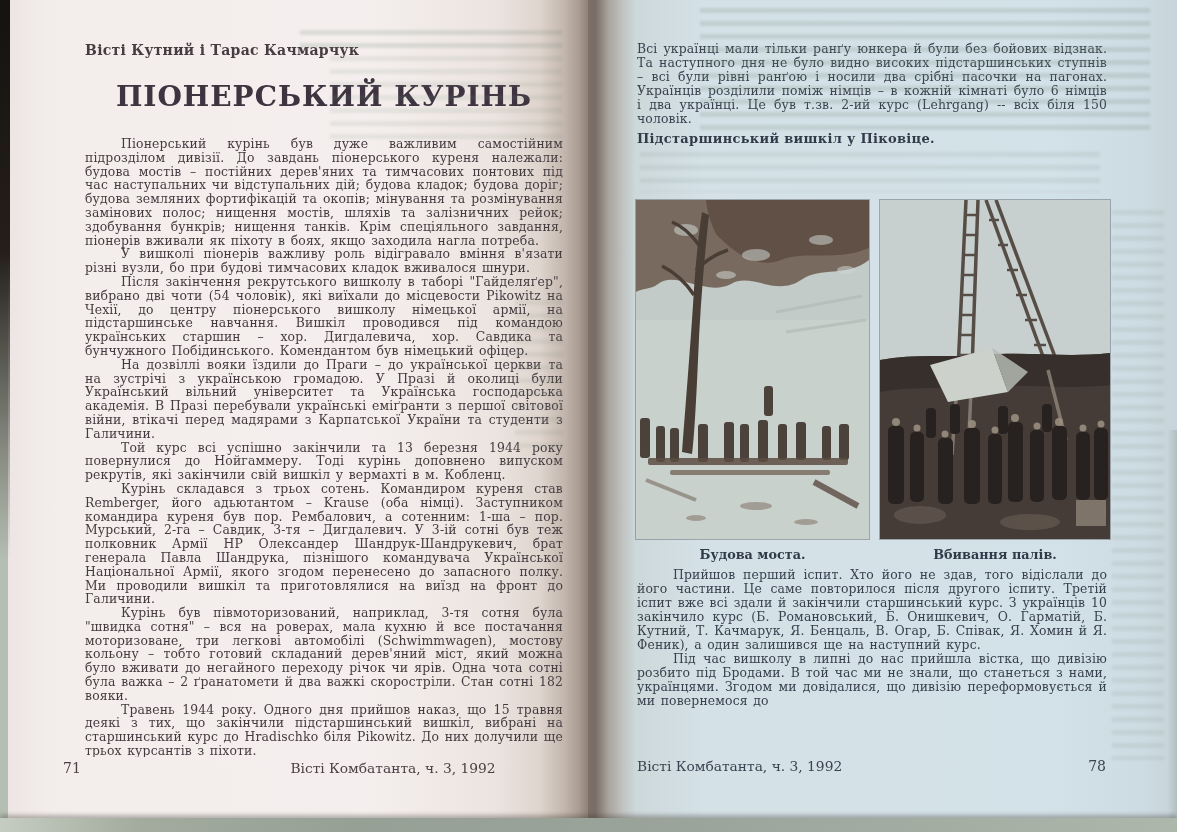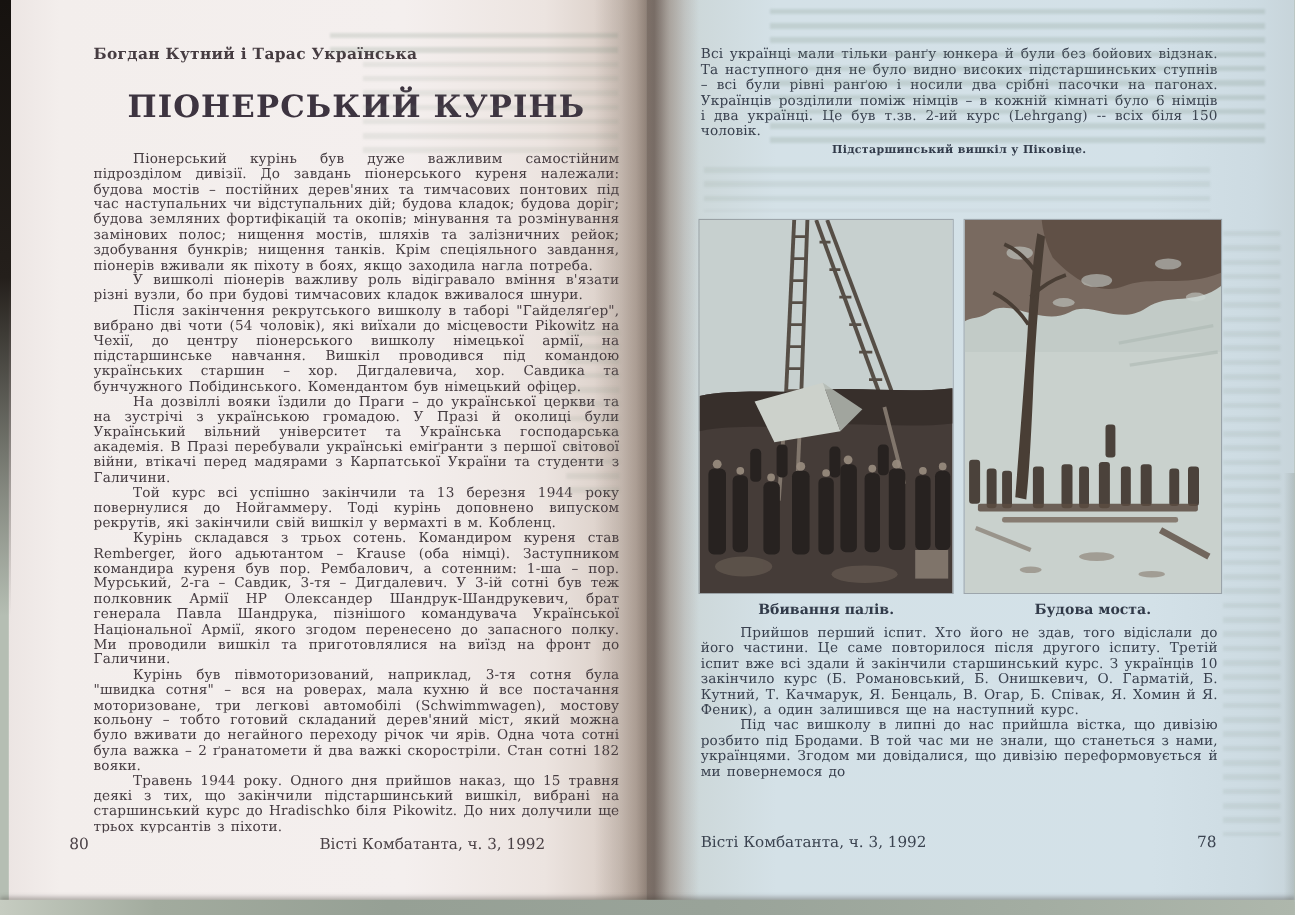--- a/index.html
+++ b/index.html
@@ -38,63 +38,109 @@
     word-spacing:1.4px;letter-spacing:.15px;}
   .body-left p{margin:0;text-indent:36px;}
   .pagenum-left{position:absolute;left:55px;top:760px;font-size:14px;color:#4a4146;}
   .journal-left{position:absolute;left:220px;top:760px;width:330px;text-align:center;
     font-size:13.8px;color:#4a4146;}
 
   
   .opening{position:absolute;left:49px;top:42px;width:470px;margin:0;
     font-size:12.4px;line-height:14px;color:#39404e;text-align:justify;
     word-spacing:1.4px;letter-spacing:.15px;}
-  .heading{position:absolute;left:49px;top:131px;width:470px;text-align:center;
-    font-weight:bold;font-size:10px;color:#313a49;letter-spacing:.3px;}
+  .heading{position:absolute;left:49px;top:131px;width:470px;
+    font-weight:bold;font-size:13px;color:#313a49;letter-spacing:.3px;}
   .photos{position:absolute;left:47px;top:199px;width:474px;display:flex;gap:9px;}
   .photos figure{margin:0;}
   .photo{display:block;border:1px solid rgba(55,55,60,.35);}
   .photos figcaption{margin-top:7px;text-align:center;font-weight:bold;
     font-size:12.8px;color:#313a49;}
   .body-right{position:absolute;left:49px;top:568px;width:470px;height:186px;overflow:hidden;
     font-size:12.4px;line-height:14px;color:#39404e;text-align:justify;
     word-spacing:1.4px;letter-spacing:.15px;}
   .body-right p{margin:0;text-indent:36px;}
   .journal-right{position:absolute;left:49px;top:758px;font-size:13.8px;color:#3b4350;}
   .pagenum-right{position:absolute;left:470px;top:758px;width:48px;text-align:right;
     font-size:14px;color:#3b4350;}
 </style>
 </head>
 <body>
 
 <div class="scan">
 
   <div class="page page-left">
-    <div class="authors">Богдан Кутний і Тарас Українська</div>
+    <div class="authors">Вісті Кутний і Тарас Качмарчук</div>
     <h1 class="title">ПІОНЕРСЬКИЙ КУРІНЬ</h1>
     <div class="body-left">
       <p>Піонерський курінь був дуже важливим самостійним підрозділом дивізії. До завдань піонерського куреня належали: будова мостів – постійних дерев'яних та тимчасових понтових під час наступальних чи відступальних дій; будова кладок; будова доріг; будова земляних фортифікацій та окопів; мінування та розмінування замінових полос; нищення мостів, шляхів та залізничних рейок; здобування бункрів; нищення танків. Крім спеціяльного завдання, піонерів вживали як піхоту в боях, якщо заходила нагла потреба.</p>
       <p>У вишколі піонерів важливу роль відігравало вміння в'язати різні вузли, бо при будові тимчасових кладок вживалося шнури.</p>
       <p>Після закінчення рекрутського вишколу в таборі "Гайделяґер", вибрано дві чоти (54 чоловік), які виїхали до місцевости Pikowitz на Чехії, до центру піонерського вишколу німецької армії, на підстаршинське навчання. Вишкіл проводився під командою українських старшин – хор. Дигдалевича, хор. Савдика та бунчужного Побідинського. Комендантом був німецький офіцер.</p>
       <p>На дозвіллі вояки їздили до Праги  – до української церкви та на зустрічі з українською громадою. У Празі й околиці були Український вільний університет та Українська господарська академія. В Празі перебували українські еміґранти з першої світової війни, втікачі перед мадярами з Карпатської України та студенти з Галичини.</p>
       <p>Той курс всі успішно закінчили та 13 березня 1944 року повернулися до Нойгаммеру. Тоді курінь доповнено випуском рекрутів, які закінчили свій вишкіл у вермахті в м. Кобленц.</p>
       <p>Курінь складався з трьох сотень. Командиром куреня став Remberger, його адьютантом – Krause (оба німці). Заступником командира куреня був пор. Рембалович, а сотенним: 1-ша – пор. Мурський, 2-га – Савдик, 3-тя – Дигдалевич. У 3-ій сотні був теж полковник Армії НР Олександер Шандрук-Шандрукевич, брат генерала Павла Шандрука, пізнішого командувача Української Національної Армії, якого згодом перенесено до запасного полку. Ми проводили вишкіл та приготовлялися на виїзд на фронт до Галичини.</p>
       <p>Курінь був півмоторизований, наприклад, 3-тя сотня була "швидка сотня" – вся на роверах, мала кухню й все постачання моторизоване, три легкові автомобілі (Schwimmwagen), мостову кольону – тобто готовий складаний дерев'яний міст, який можна було вживати до негайного переходу річок чи ярів. Одна чота сотні була важка – 2 ґранатомети й два важкі скоростріли. Стан сотні 182 вояки.</p>
       <p>Травень 1944 року. Одного дня прийшов наказ, що 15 травня деякі з тих, що закінчили підстаршинський вишкіл, вибрані на старшинський курс до Hradischko біля Pikowitz. До них долучили ще трьох курсантів з піхоти.</p>
 
     </div>
-    <div class="pagenum-left">80</div>
+    <div class="pagenum-left">71</div>
     <div class="journal-left">Вісті Комбатанта, ч. 3, 1992</div>
   </div>
 
   <div class="page page-right">
     <p class="opening">Всі українці мали тільки ранґу юнкера й були без бойових відзнак. Та наступного дня не було видно високих підстаршинських ступнів – всі були рівні ранґою і носили два срібні пасочки на пагонах. Українців розділили поміж німців – в кожній кімнаті було 6 німців і два українці. Це був т.зв. 2-ий курс (Lehrgang) -- всіх біля 150 чоловік.</p>
     <div class="heading">Підстаршинський вишкіл у Піковіце.</div>
 
     <div class="photos">
+      <figure>
+        <svg class="photo" width="233" height="339" viewBox="0 0 233 339" preserveAspectRatio="none" xmlns="http://www.w3.org/2000/svg">
+          <rect width="233" height="339" fill="#c9d1cd"></rect>
+          <rect width="233" height="120" fill="#c2cbc7"></rect>
+          <path d="M0,0 H233 V60 C210,78 185,66 165,80 C140,97 115,72 95,84 C70,97 40,70 22,84 C14,90 6,88 0,92 Z" fill="#6e5c52" opacity="0.88"></path>
+          <path d="M70,0 H233 V48 C200,62 170,50 145,60 C120,70 95,50 80,34 C74,22 71,10 70,0 Z" fill="#5a4a40" opacity="0.8"></path>
+          <g fill="#ced6d2" opacity="0.55">
+            <ellipse cx="50" cy="30" rx="12" ry="6"></ellipse>
+              <ellipse cx="120" cy="55" rx="14" ry="6"></ellipse>
+            <ellipse cx="185" cy="40" rx="12" ry="5"></ellipse>
+              <ellipse cx="90" cy="75" rx="10" ry="4"></ellipse>
+            <ellipse cx="210" cy="70" rx="9" ry="4"></ellipse>
+          </g>
+          <g stroke="#aeb9b4" stroke-width="3" opacity=".6" fill="none">
+            <path d="M140,112 L226,96"></path>
+              <path d="M150,132 L230,120"></path>
+          </g>
+          <path d="M46,252 C50,200 54,150 57,105 C59,70 62,38 66,12 L73,15 C68,60 64,110 62,160 C60,205 58,238 56,254 Z" fill="#493e35"></path>
+          <path d="M58,95 C48,80 38,72 26,66 M60,70 C70,60 80,54 92,50 M63,45 C55,34 46,26 36,22" stroke="#493e35" stroke-width="3.5" fill="none"></path>
+          <g fill="#4b423b">
+            <rect x="4" y="218" width="10" height="40" rx="3"></rect>
+              <rect x="20" y="226" width="9" height="36" rx="3"></rect>
+            <rect x="34" y="228" width="9" height="34" rx="3"></rect>
+              <rect x="62" y="224" width="10" height="38" rx="3"></rect>
+            <rect x="88" y="222" width="10" height="40" rx="3"></rect>
+              <rect x="104" y="224" width="9" height="38" rx="3"></rect>
+            <rect x="122" y="220" width="10" height="42" rx="3"></rect>
+              <rect x="142" y="224" width="9" height="36" rx="3"></rect>
+            <rect x="160" y="222" width="10" height="38" rx="3"></rect>
+              <rect x="186" y="226" width="9" height="34" rx="3"></rect>
+            <rect x="203" y="224" width="10" height="36" rx="3"></rect>
+              <rect x="128" y="186" width="9" height="30" rx="3"></rect>
+          </g>
+          <rect x="12" y="258" width="200" height="7" rx="2" fill="#5c4c42" opacity=".85"></rect>
+          <rect x="34" y="270" width="160" height="5" rx="2" fill="#6b594c" opacity=".7"></rect>
+          <path d="M178,282 L222,306" stroke="#5c4c42" stroke-width="6" opacity=".8"></path>
+          <path d="M10,280 L60,300" stroke="#6b594c" stroke-width="4" opacity=".5"></path>
+          <g fill="#7a6a5c" opacity=".5">
+            <ellipse cx="120" cy="306" rx="16" ry="4"></ellipse>
+              <ellipse cx="60" cy="318" rx="10" ry="3"></ellipse>
+            <ellipse cx="170" cy="322" rx="12" ry="3"></ellipse>
+          </g>
+        </svg>
+        <figcaption>Будова моста.</figcaption>
+      </figure>
+
       <figure>
         <svg class="photo" width="230" height="339" viewBox="0 0 230 339" preserveAspectRatio="none" xmlns="http://www.w3.org/2000/svg">
           <rect width="230" height="339" fill="#c7d0cf"></rect>
           <g stroke="#564e46" stroke-width="3.5" fill="none">
             <path d="M86,0 L78,170"></path>
               <path d="M98,0 L92,170"></path>
             <path d="M106,0 L168,170"></path>
               <path d="M116,0 L180,170"></path>
           </g>
           <g stroke="#564e46" stroke-width="2.5">
@@ -151,66 +197,20 @@
             <circle cx="221" cy="224" r="3.5"></circle>
           </g>
           <g fill="#6e6257" opacity=".55">
             <ellipse cx="40" cy="315" rx="26" ry="9"></ellipse>
               <ellipse cx="150" cy="322" rx="30" ry="8"></ellipse>
           </g>
           <rect x="196" y="300" width="30" height="26" fill="#8d8277" opacity=".8"></rect>
         </svg>
         <figcaption>Вбивання палів.</figcaption>
       </figure>
-
-      <figure>
-        <svg class="photo" width="233" height="339" viewBox="0 0 233 339" preserveAspectRatio="none" xmlns="http://www.w3.org/2000/svg">
-          <rect width="233" height="339" fill="#c9d1cd"></rect>
-          <rect width="233" height="120" fill="#c2cbc7"></rect>
-          <path d="M0,0 H233 V60 C210,78 185,66 165,80 C140,97 115,72 95,84 C70,97 40,70 22,84 C14,90 6,88 0,92 Z" fill="#6e5c52" opacity="0.88"></path>
-          <path d="M70,0 H233 V48 C200,62 170,50 145,60 C120,70 95,50 80,34 C74,22 71,10 70,0 Z" fill="#5a4a40" opacity="0.8"></path>
-          <g fill="#ced6d2" opacity="0.55">
-            <ellipse cx="50" cy="30" rx="12" ry="6"></ellipse>
-              <ellipse cx="120" cy="55" rx="14" ry="6"></ellipse>
-            <ellipse cx="185" cy="40" rx="12" ry="5"></ellipse>
-              <ellipse cx="90" cy="75" rx="10" ry="4"></ellipse>
-            <ellipse cx="210" cy="70" rx="9" ry="4"></ellipse>
-          </g>
-          <g stroke="#aeb9b4" stroke-width="3" opacity=".6" fill="none">
-            <path d="M140,112 L226,96"></path>
-              <path d="M150,132 L230,120"></path>
-          </g>
-          <path d="M46,252 C50,200 54,150 57,105 C59,70 62,38 66,12 L73,15 C68,60 64,110 62,160 C60,205 58,238 56,254 Z" fill="#493e35"></path>
-          <path d="M58,95 C48,80 38,72 26,66 M60,70 C70,60 80,54 92,50 M63,45 C55,34 46,26 36,22" stroke="#493e35" stroke-width="3.5" fill="none"></path>
-          <g fill="#4b423b">
-            <rect x="4" y="218" width="10" height="40" rx="3"></rect>
-              <rect x="20" y="226" width="9" height="36" rx="3"></rect>
-            <rect x="34" y="228" width="9" height="34" rx="3"></rect>
-              <rect x="62" y="224" width="10" height="38" rx="3"></rect>
-            <rect x="88" y="222" width="10" height="40" rx="3"></rect>
-              <rect x="104" y="224" width="9" height="38" rx="3"></rect>
-            <rect x="122" y="220" width="10" height="42" rx="3"></rect>
-              <rect x="142" y="224" width="9" height="36" rx="3"></rect>
-            <rect x="160" y="222" width="10" height="38" rx="3"></rect>
-              <rect x="186" y="226" width="9" height="34" rx="3"></rect>
-            <rect x="203" y="224" width="10" height="36" rx="3"></rect>
-              <rect x="128" y="186" width="9" height="30" rx="3"></rect>
-          </g>
-          <rect x="12" y="258" width="200" height="7" rx="2" fill="#5c4c42" opacity=".85"></rect>
-          <rect x="34" y="270" width="160" height="5" rx="2" fill="#6b594c" opacity=".7"></rect>
-          <path d="M178,282 L222,306" stroke="#5c4c42" stroke-width="6" opacity=".8"></path>
-          <path d="M10,280 L60,300" stroke="#6b594c" stroke-width="4" opacity=".5"></path>
-          <g fill="#7a6a5c" opacity=".5">
-            <ellipse cx="120" cy="306" rx="16" ry="4"></ellipse>
-              <ellipse cx="60" cy="318" rx="10" ry="3"></ellipse>
-            <ellipse cx="170" cy="322" rx="12" ry="3"></ellipse>
-          </g>
-        </svg>
-        <figcaption>Будова моста.</figcaption>
-      </figure>
     </div>
 
     <div class="body-right">
       <p>Прийшов перший іспит. Хто його не здав, того відіслали до його частини. Це саме повторилося після другого іспиту. Третій іспит вже всі здали й закінчили старшинський курс. З українців 10 закінчило курс (Б. Романовський, Б. Онишкевич, О. Гарматій, Б. Кутний, Т. Качмарук, Я. Бенцаль, В. Огар, Б. Співак, Я. Хомин й Я. Феник), а один залишився ще на наступний курс.</p>
       <p>Під час вишколу в липні до нас прийшла вістка, що дивізію розбито під Бродами. В той час ми не знали, що станеться з нами, українцями. Згодом ми довідалися, що дивізію переформовується й ми повернемося до</p>
     </div>
     <div class="journal-right">Вісті Комбатанта, ч. 3, 1992</div>
     <div class="pagenum-right">78</div>
   </div>
 

